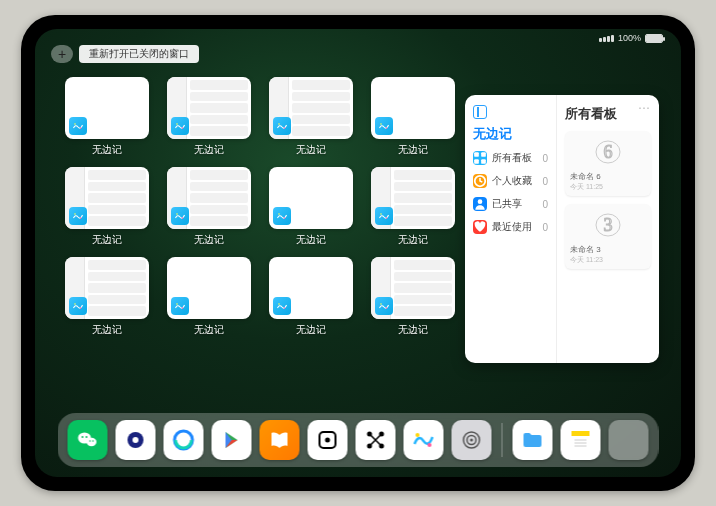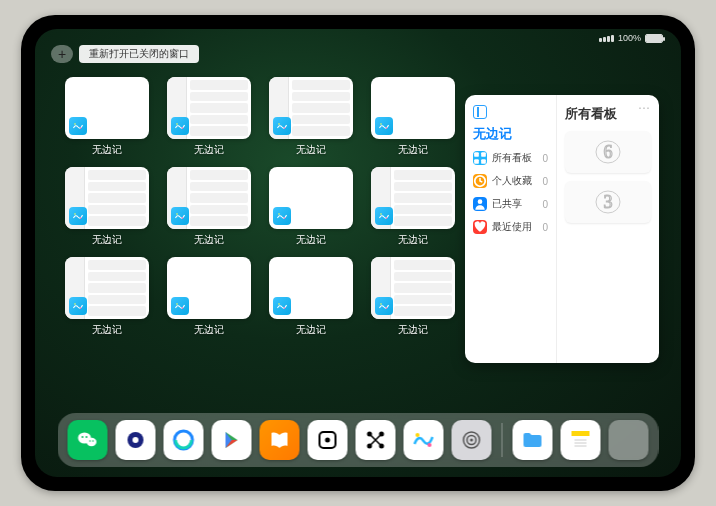--- a/index.html
+++ b/index.html
@@ -405,28 +405,30 @@
       <div class="more">⋯</div>
       <h3>所有看板</h3>
       <div id="boards">
             <div class="board">
               <div class="sk">
                 <svg width="30" height="30" viewBox="0 0 30 30">
                   <text x="15" y="21" font-size="18" text-anchor="middle" fill="none" stroke="#bbb" stroke-width="1.2" font-family="cursive">6</text>
                   <ellipse cx="15" cy="15" rx="12" ry="11" fill="none" stroke="#ccc" stroke-width="1"></ellipse>
                 </svg>
               </div>
+              <div class="cap">未命名 6<span>今天 11:25</span></div>
             </div>
             <div class="board">
               <div class="sk">
                 <svg width="30" height="30" viewBox="0 0 30 30">
                   <text x="15" y="21" font-size="18" text-anchor="middle" fill="none" stroke="#bbb" stroke-width="1.2" font-family="cursive">3</text>
                   <ellipse cx="15" cy="15" rx="12" ry="11" fill="none" stroke="#ccc" stroke-width="1"></ellipse>
                 </svg>
               </div>
+              <div class="cap">未命名 3<span>今天 11:23</span></div>
             </div>
           </div>
     </div>
   </div>
 
   <div class="dock" id="dock">
         <div class="dicon" style="background: rgb(7, 193, 96);">
           <svg viewBox="0 0 24 24">
             <ellipse cx="9" cy="10" rx="6.5" ry="5.5" fill="#fff"></ellipse>
             <ellipse cx="16" cy="14" rx="5" ry="4.2" fill="#fff"></ellipse>

